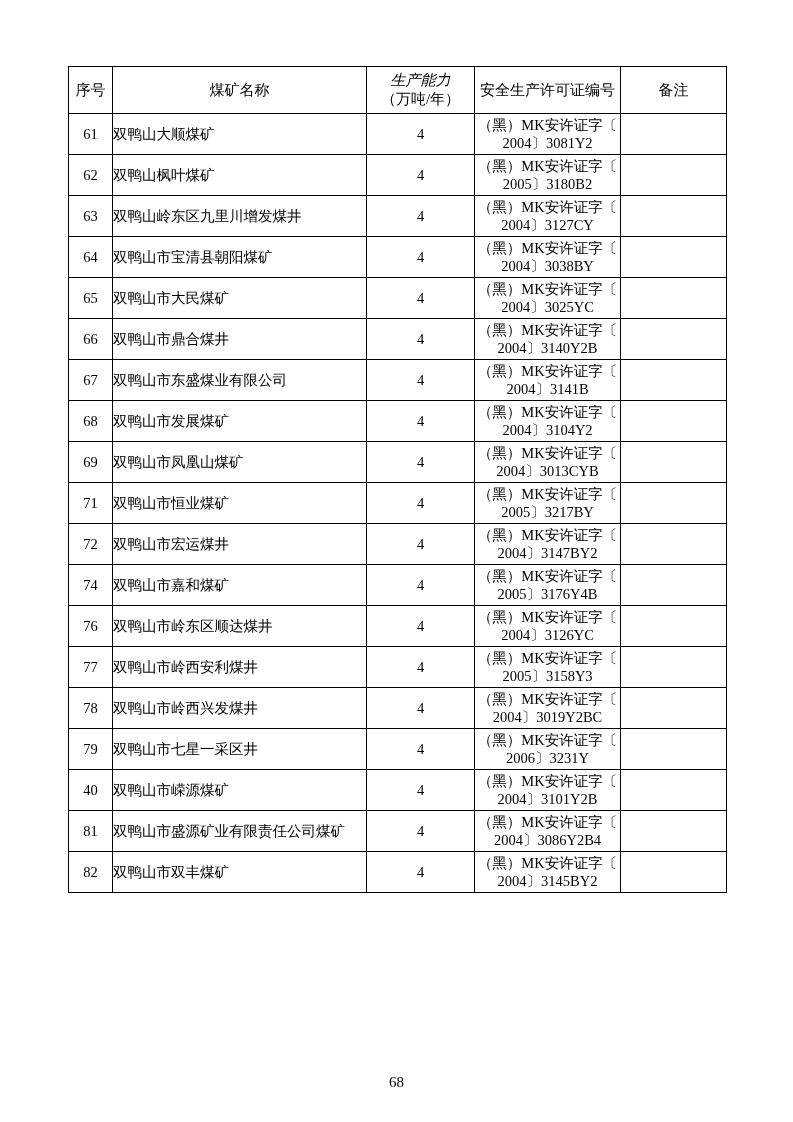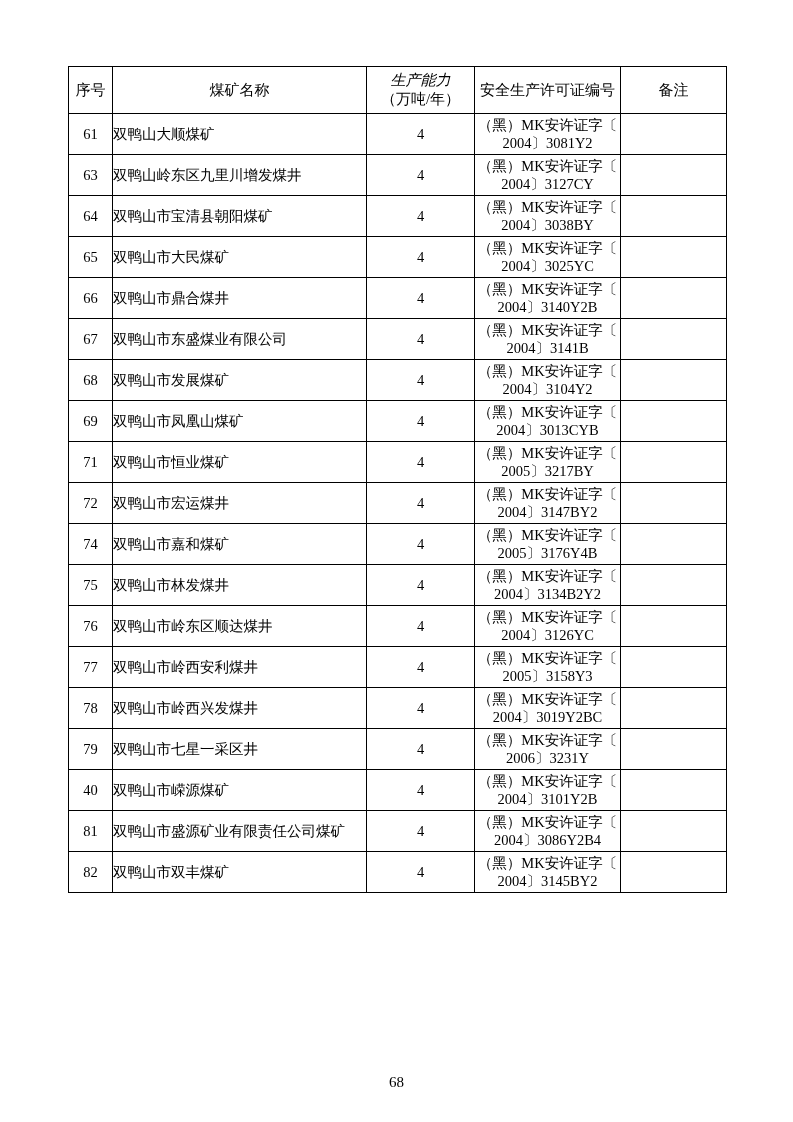--- a/index.html
+++ b/index.html
@@ -120,20 +120,30 @@
             <td class="idx">61</td>
             <td class="name">双鸭山大顺煤矿</td>
             <td class="cap">4</td>
             <td class="lic">
               <span class="l1">（黑）MK安许证字〔</span>
               <span class="l2">2004〕3081Y2</span>
             </td>
             <td class="note"></td>
           </tr>
           <tr>
+            <td class="idx">62</td>
+            <td class="name">双鸭山枫叶煤矿</td>
+            <td class="cap">4</td>
+            <td class="lic">
+              <span class="l1">（黑）MK安许证字〔</span>
+              <span class="l2">2005〕3180B2</span>
+            </td>
+            <td class="note"></td>
+          </tr>
+          <tr>
             <td class="idx">63</td>
             <td class="name">双鸭山岭东区九里川增发煤井</td>
             <td class="cap">4</td>
             <td class="lic">
               <span class="l1">（黑）MK安许证字〔</span>
               <span class="l2">2004〕3127CY</span>
             </td>
             <td class="note"></td>
           </tr>
           <tr>
@@ -216,30 +226,20 @@
             </td>
             <td class="note"></td>
           </tr>
           <tr>
             <td class="idx">74</td>
             <td class="name">双鸭山市嘉和煤矿</td>
             <td class="cap">4</td>
             <td class="lic">
               <span class="l1">（黑）MK安许证字〔</span>
               <span class="l2">2005〕3176Y4B</span>
-            </td>
-            <td class="note"></td>
-          </tr>
-          <tr>
-            <td class="idx">75</td>
-            <td class="name">双鸭山市林发煤井</td>
-            <td class="cap">4</td>
-            <td class="lic">
-              <span class="l1">（黑）MK安许证字〔</span>
-              <span class="l2">2004〕3134B2Y2</span>
             </td>
             <td class="note"></td>
           </tr>
           <tr>
             <td class="idx">76</td>
             <td class="name">双鸭山市岭东区顺达煤井</td>
             <td class="cap">4</td>
             <td class="lic">
               <span class="l1">（黑）MK安许证字〔</span>
               <span class="l2">2004〕3126YC</span>

